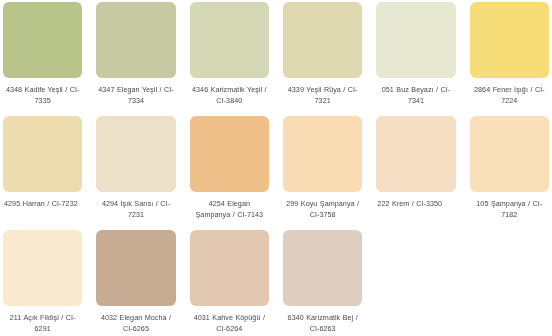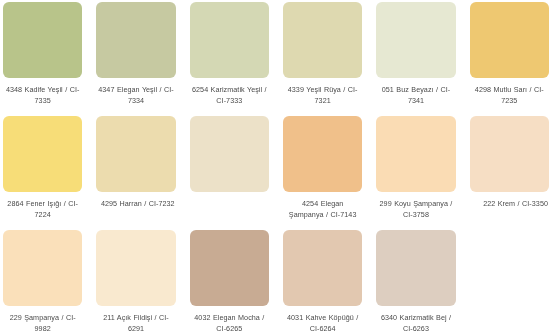--- a/index.html
+++ b/index.html
@@ -21,21 +21,21 @@
     grid-auto-rows: 114px;
     column-gap: 14px;
     row-gap: 0px;
     padding: 2px 3px 0 3px;
     box-sizing: border-box;
     width: 552px;
   }
   .swatch-cell {
     display: flex;
     flex-direction: column;
-    align-items: flex-end;
+    align-items: flex-start;
     width: 100%;
     overflow: visible;
   }
   .swatch-chip {
     width: 100%;
     height: 76px;
     border-radius: 6px;
     flex: 0 0 auto;
   }
   .swatch-label {
@@ -57,60 +57,57 @@
     <div class="swatch-cell">
       <div class="swatch-chip" style="background-color: rgb(184, 196, 138);"></div>
       <div class="swatch-label">4348 Kadife Yeşil / CI-7335</div>
     </div>
     <div class="swatch-cell">
       <div class="swatch-chip" style="background-color: rgb(198, 201, 161);"></div>
       <div class="swatch-label">4347 Elegan Yeşil / CI-7334</div>
     </div>
     <div class="swatch-cell">
       <div class="swatch-chip" style="background-color: rgb(212, 216, 180);"></div>
-      <div class="swatch-label">6254 Karizmatik Yeşil / CI-7333</div>
+      <div class="swatch-label">4346 Karizmatik Yeşil / CI-3840</div>
     </div>
     <div class="swatch-cell">
       <div class="swatch-chip" style="background-color: rgb(222, 217, 176);"></div>
       <div class="swatch-label">4339 Yeşil Rüya / CI-7321</div>
     </div>
     <div class="swatch-cell">
       <div class="swatch-chip" style="background-color: rgb(230, 232, 210);"></div>
       <div class="swatch-label">051 Buz Beyazı / CI-7341</div>
-    </div>
-    <div class="swatch-cell">
-      <div class="swatch-chip" style="background-color: rgb(238, 200, 113);"></div>
-      <div class="swatch-label">4298 Mutlu Sarı / CI-7235</div>
     </div>
     <div class="swatch-cell">
       <div class="swatch-chip" style="background-color: rgb(247, 221, 120);"></div>
       <div class="swatch-label">2864 Fener Işığı / CI-7224</div>
     </div>
     <div class="swatch-cell">
       <div class="swatch-chip" style="background-color: rgb(236, 220, 174);"></div>
       <div class="swatch-label">4295 Harran / CI-7232</div>
     </div>
     <div class="swatch-cell">
       <div class="swatch-chip" style="background-color: rgb(236, 225, 200);"></div>
+      <div class="swatch-label">4294 Işık Sarısı / CI-7231</div>
     </div>
     <div class="swatch-cell">
       <div class="swatch-chip" style="background-color: rgb(240, 192, 138);"></div>
       <div class="swatch-label">4254 Elegan Şampanya / CI-7143</div>
     </div>
     <div class="swatch-cell">
       <div class="swatch-chip" style="background-color: rgb(250, 220, 180);"></div>
       <div class="swatch-label">299 Koyu Şampanya / CI-3758</div>
     </div>
     <div class="swatch-cell">
       <div class="swatch-chip" style="background-color: rgb(246, 222, 196);"></div>
       <div class="swatch-label">222 Krem / CI-3350</div>
     </div>
     <div class="swatch-cell">
       <div class="swatch-chip" style="background-color: rgb(250, 224, 186);"></div>
-      <div class="swatch-label">229 Şampanya / CI-9982</div>
+      <div class="swatch-label">105 Şampanya / CI-7182</div>
     </div>
     <div class="swatch-cell">
       <div class="swatch-chip" style="background-color: rgb(249, 233, 207);"></div>
       <div class="swatch-label">211 Açık Fildişi / CI-6291</div>
     </div>
     <div class="swatch-cell">
       <div class="swatch-chip" style="background-color: rgb(200, 171, 147);"></div>
       <div class="swatch-label">4032 Elegan Mocha / CI-6265</div>
     </div>
     <div class="swatch-cell">

